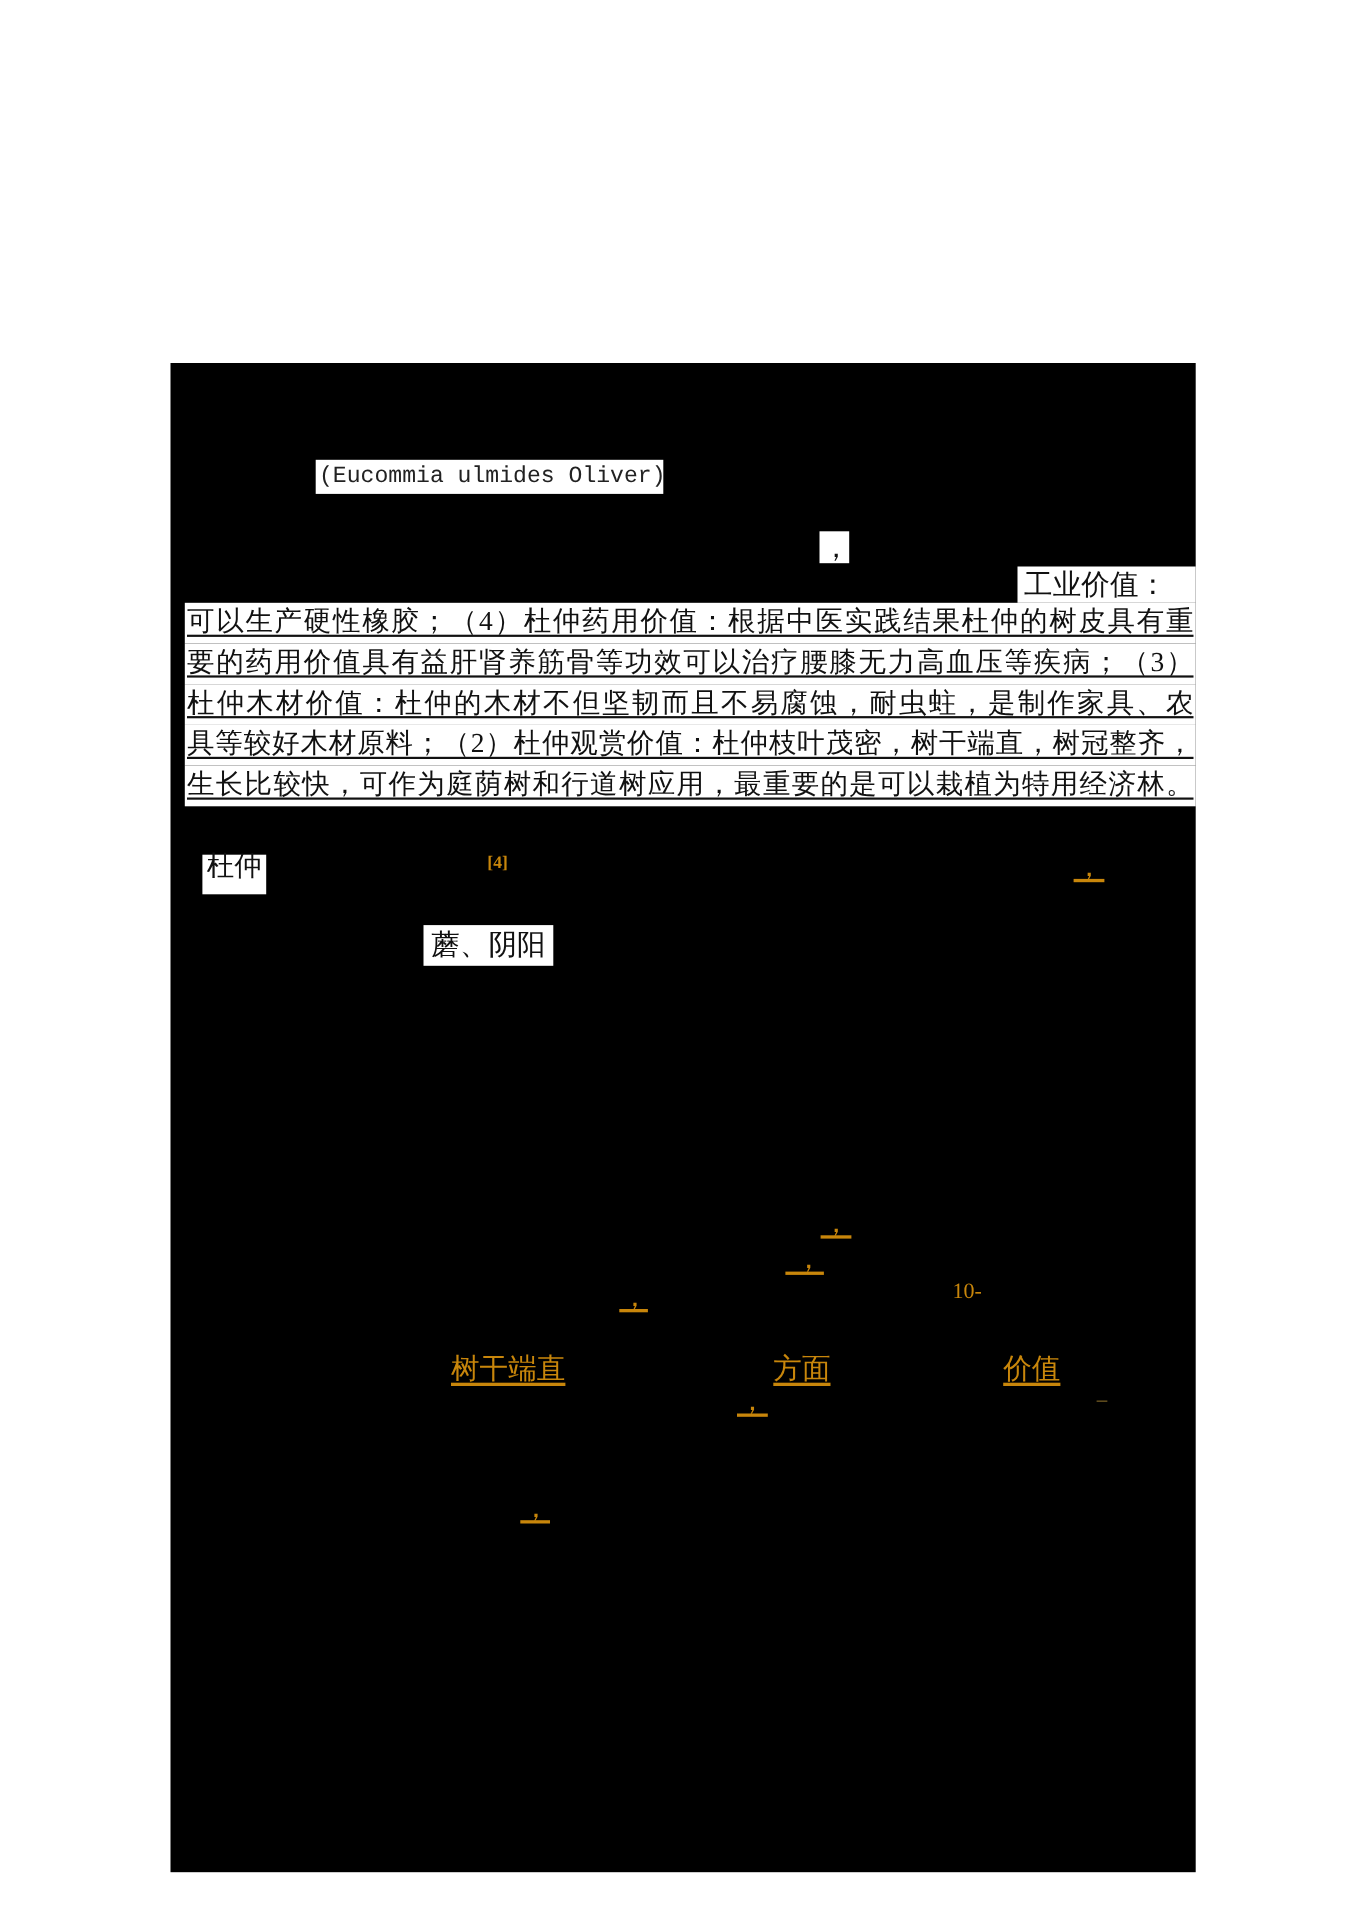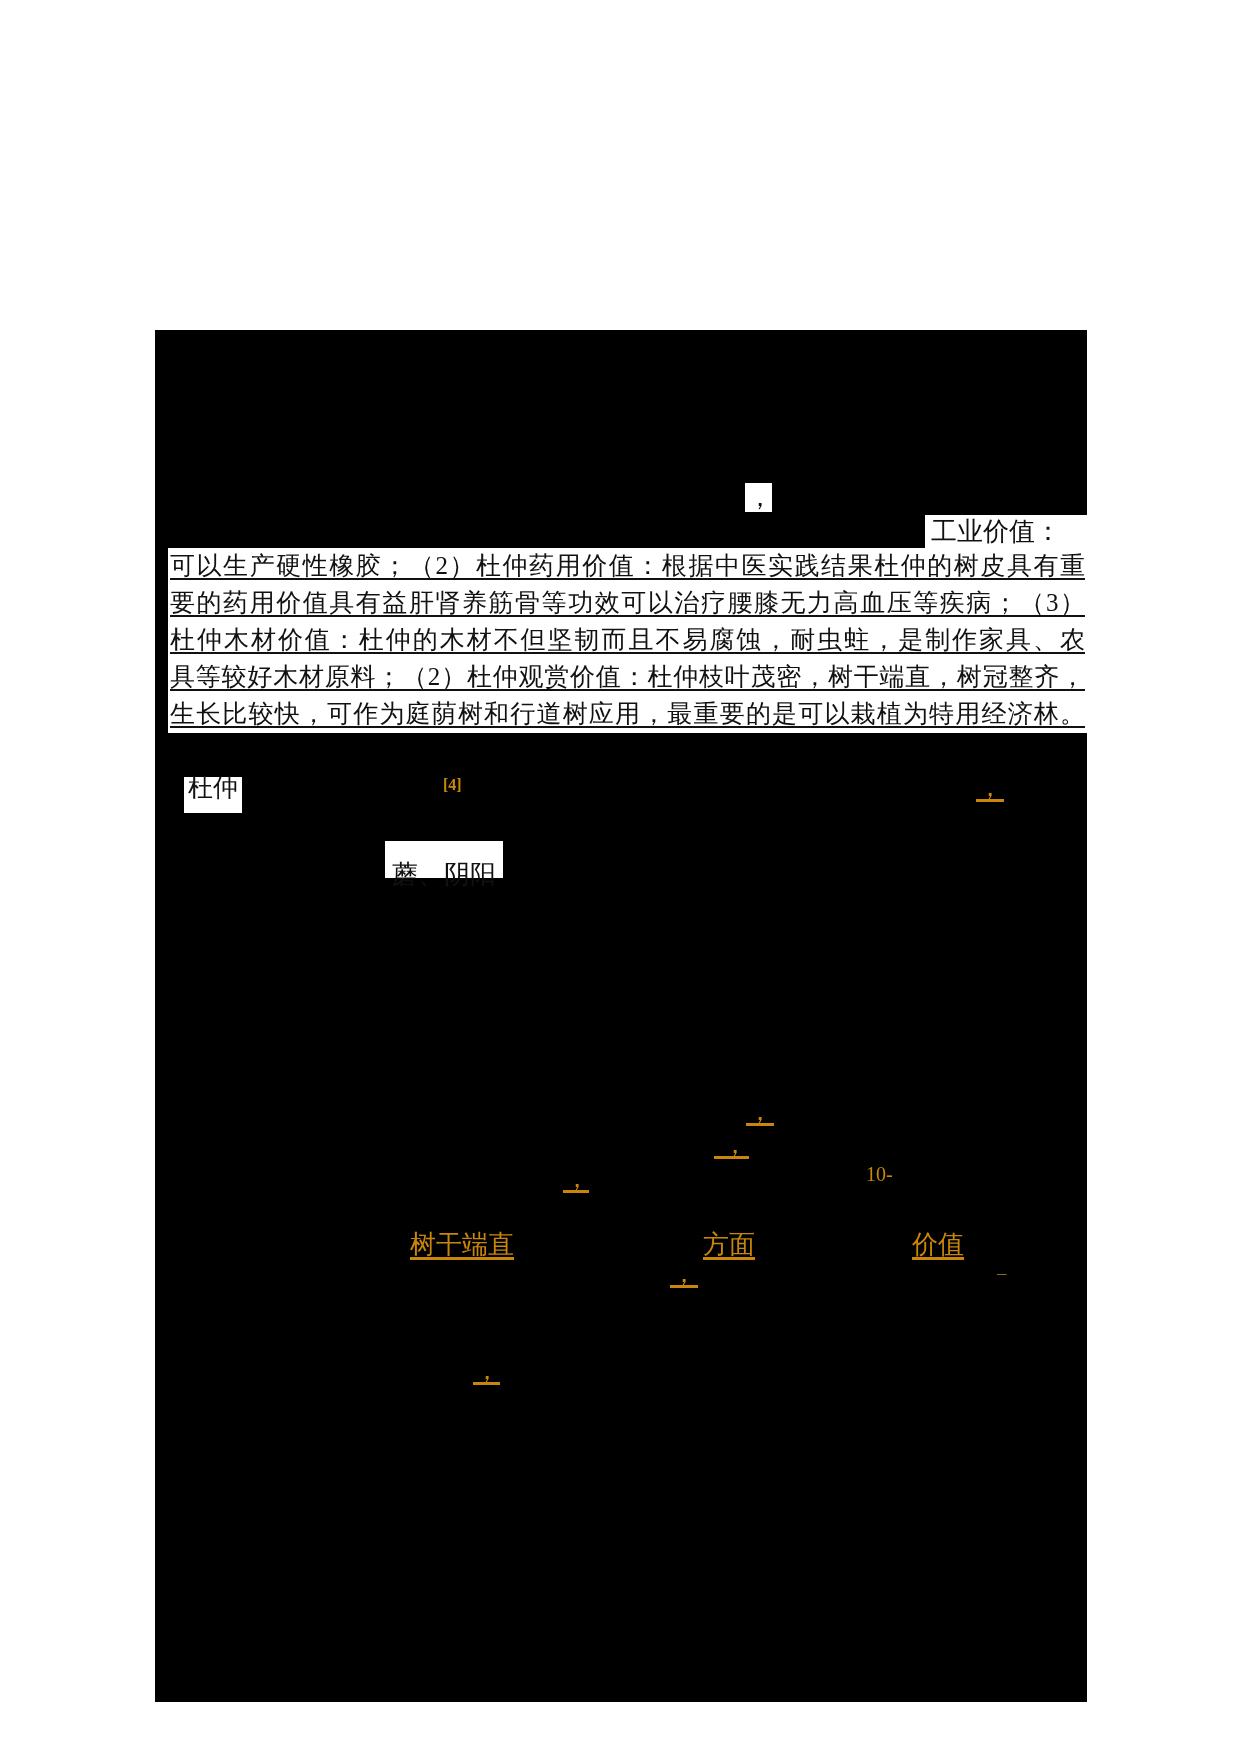--- a/index.html
+++ b/index.html
@@ -77,21 +77,21 @@
     left: 184px; top: 777px;
     height: 36px;
     font-size: 25px; line-height: 22px;
     padding: 0 4px;
     white-space: nowrap;
   }
   .mo-box {
     left: 385px; top: 841px;
     height: 37px;
     font-size: 26px; line-height: 36px;
-    padding: 16px 7px;
+    padding: 0 7px;
     white-space: nowrap;
   }
   .orange {
     position: absolute;
     color: #C8860B;
     font-family: "Liberation Serif", serif;
   }
   .citation {
     left: 443px; top: 776px;
     font-size: 16px; line-height: 18px;
@@ -135,27 +135,28 @@
     font-size: 19px; line-height: 19px;
   }
 </style>
 </head>
 <body>
 
 <div class="page">
 
   <div class="blackboard"></div>
 
+  <div class="whitebox latin-box">(Eucommia ulmides Oliver)</div>
 
   <div class="whitebox comma-box">，</div>
 
   <div class="whitebox industrial-box">工业价值：</div>
 
   <div class="paragraph">
-    <div class="para-line">可以生产硬性橡胶；（2）杜仲药用价值：根据中医实践结果杜仲的树皮具有重</div>
+    <div class="para-line">可以生产硬性橡胶；（4）杜仲药用价值：根据中医实践结果杜仲的树皮具有重</div>
     <div class="para-line">要的药用价值具有益肝肾养筋骨等功效可以治疗腰膝无力高血压等疾病；（3）</div>
     <div class="para-line">杜仲木材价值：杜仲的木材不但坚韧而且不易腐蚀，耐虫蛀，是制作家具、农</div>
     <div class="para-line">具等较好木材原料；（2）杜仲观赏价值：杜仲枝叶茂密，树干端直，树冠整齐，</div>
     <div class="para-line">生长比较快，可作为庭荫树和行道树应用，最重要的是可以栽植为特用经济林。</div>
   </div>
 
   <div class="whitebox duzhong-box">杜仲</div>
 
   <div class="orange citation">[4]</div>
 

